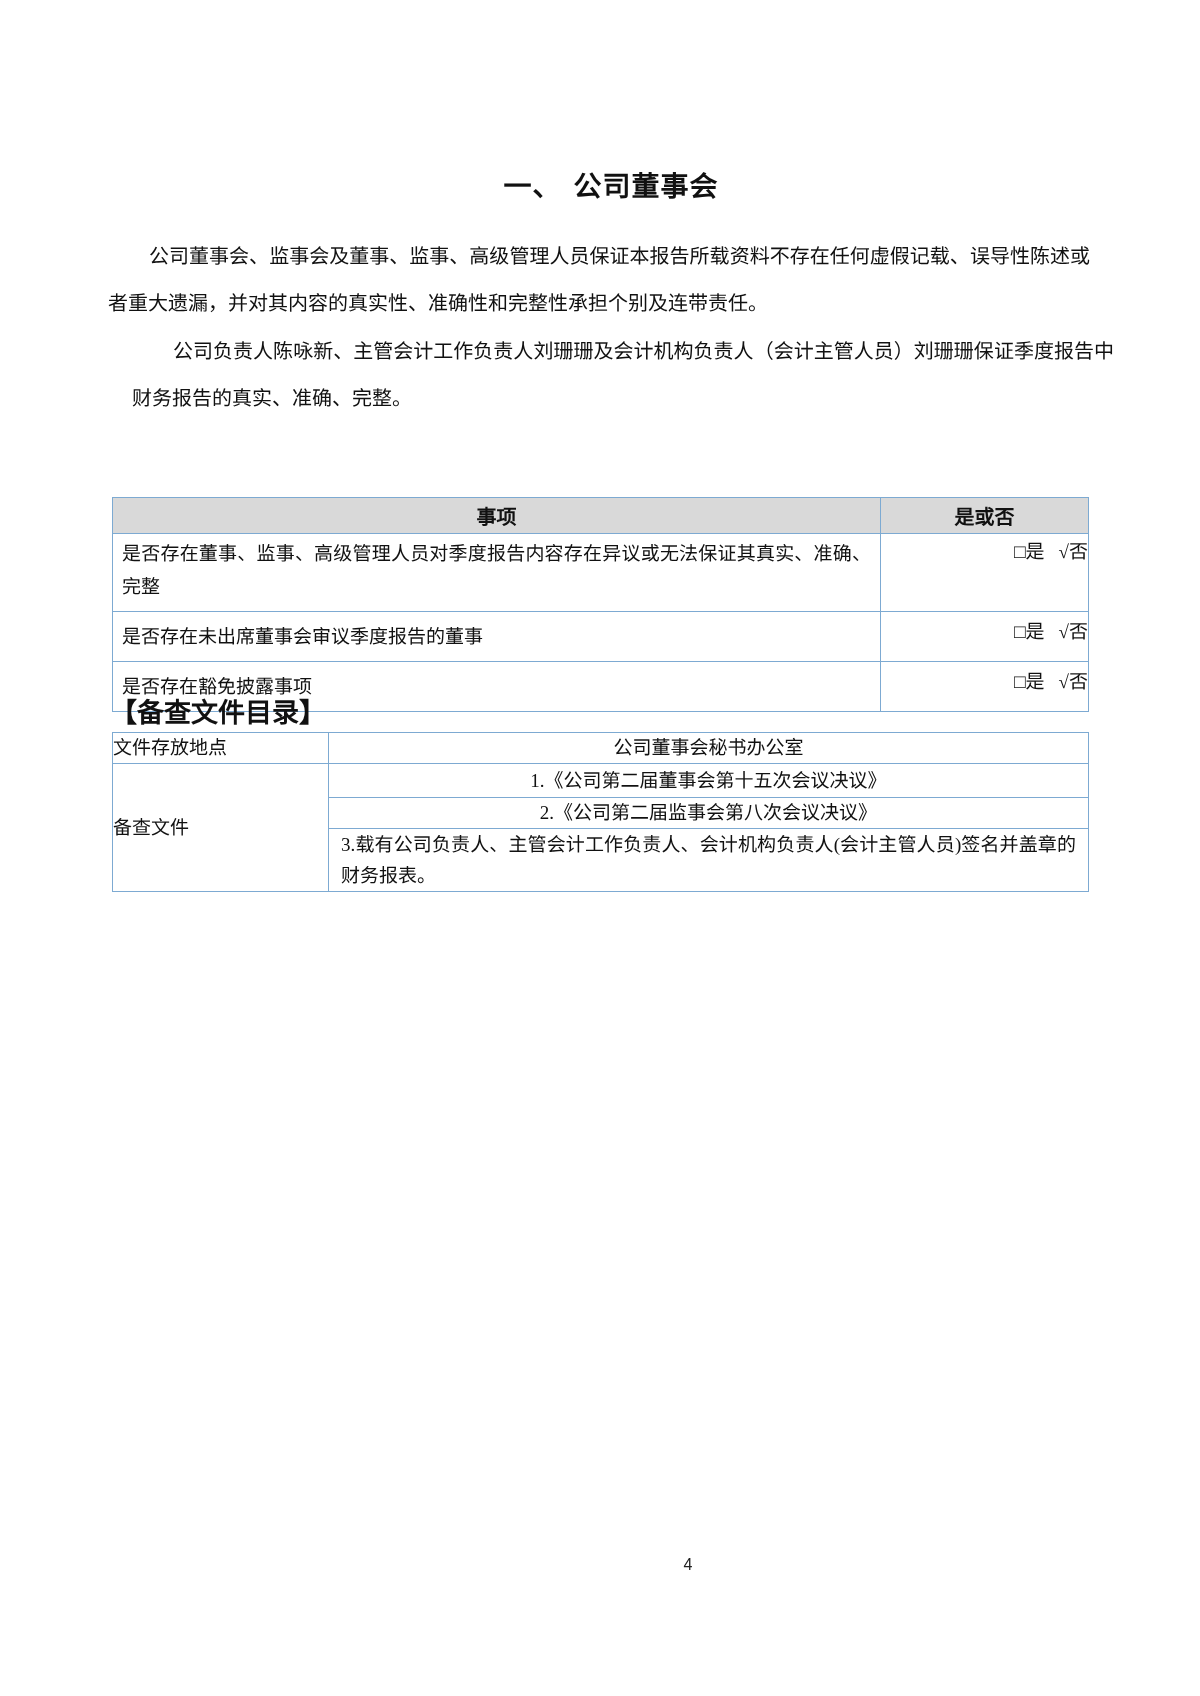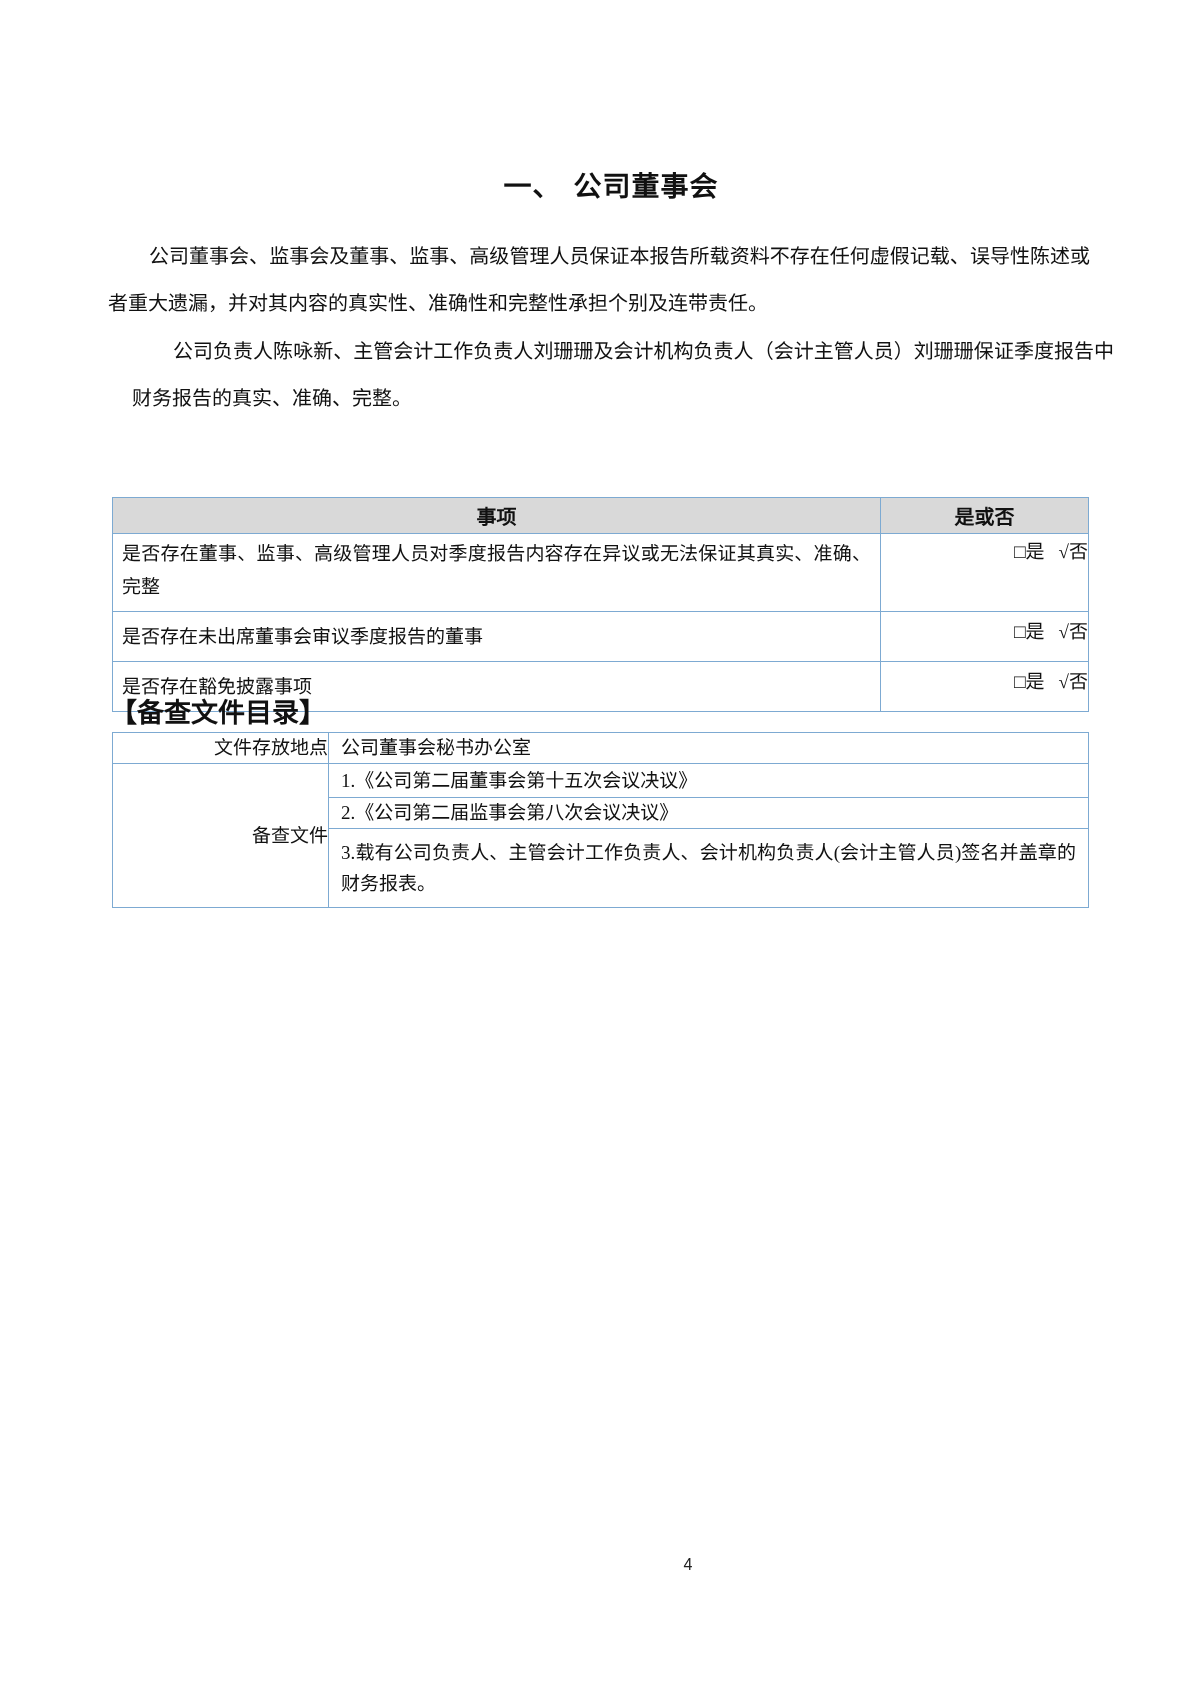--- a/index.html
+++ b/index.html
@@ -63,26 +63,26 @@
   .matters tr.short td{height:32px;}
   .matters td.ans{
     text-align:right; white-space:nowrap;
     vertical-align:top; padding-top:5px; line-height:30px;font-family:Liberation Serif, serif;
   }
   .matters td.ans .chk{margin-right:14px;}
   
   .docs{top:732px;}
   .docs col.c-label{width:216px;}
   .docs col.c-val{width:760px;}
-  .docs td{height:31px; line-height:30px;}
-  .docs td.label{text-align:right;}
+  .docs td{height:31px; line-height:30px;text-align:center;}
+  .docs td.label{text-align:left;}
   .docs td.val{padding:0 12px;}
   .docs tr.r2 td{height:34px;}
   .docs tr.r4 td.val{
-    height:62px; line-height:31px; padding:8px 12px;
+    height:62px; line-height:31px; padding:0 12px;
     text-align:justify; text-justify:inter-ideograph;
   }
   
   .subheading{
     position:absolute; top:701px; left:110px;
     font-size:27px; font-weight:700; line-height:24px;
   }
   
   .pageno{
     position:absolute; top:1556px; left:648px; width:80px;

